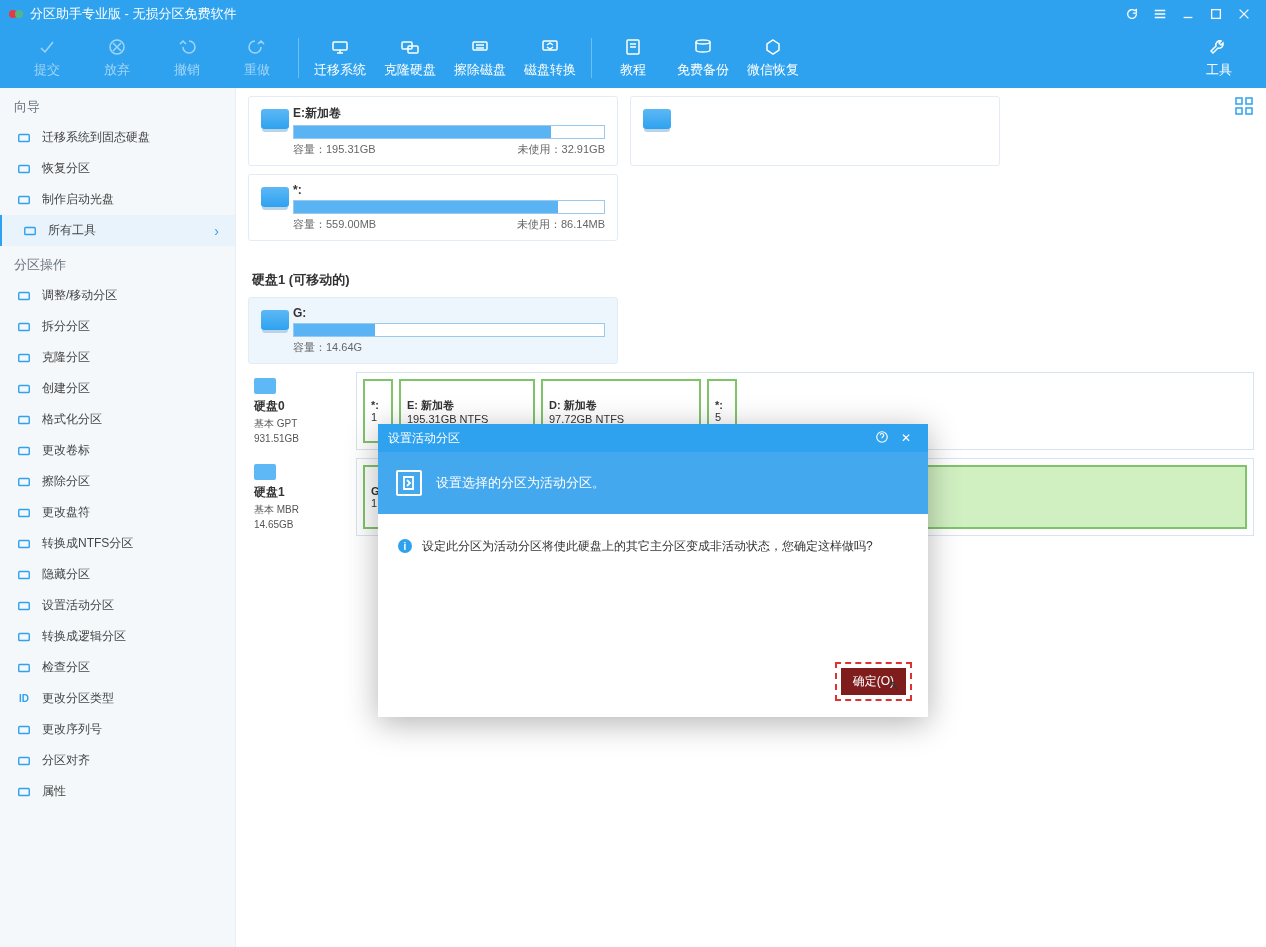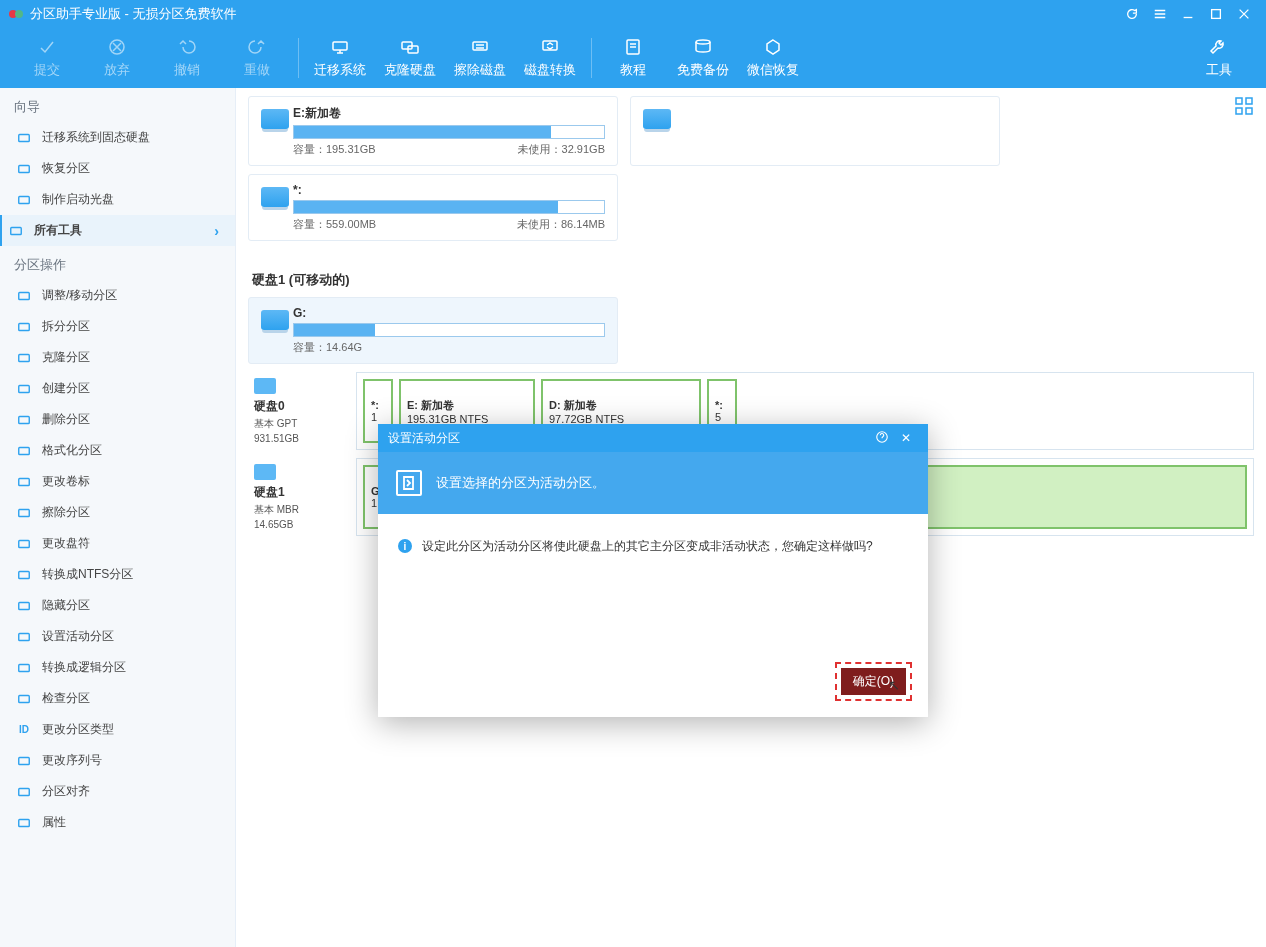--- a/index.html
+++ b/index.html
@@ -18,21 +18,21 @@
 .toolbar .tbtn.dim { opacity: 0.55; }
 .toolbar .sep { width: 1px; background: rgba(255,255,255,0.3); margin: 10px 6px; }
 .toolbar .spacer { flex: 1; }
 .toolbar svg { stroke: #fff; fill: none; stroke-width: 1.5; }
 
 
 .main { display: flex; height: calc(100% - 88px); }
 .sidebar { width: 236px; background: #f5f8fb; border-right: 1px solid #e6eef7; overflow-y: auto; }
 .sidebar .grouphdr { padding: 10px 14px 6px; color: #6a7480; font-size: 13px; }
 .sidebar .item { display: flex; align-items: center; padding: 7px 16px; gap: 10px; color: #444; cursor: pointer; }
-.sidebar .item:hover, .sidebar .item.hover { background: #e9f3fb; border-left: 2px solid #2ea2ef; padding-left: 6px; font-weight: bold; }
+.sidebar .item:hover, .sidebar .item.hover { background: #e9f3fb; border-left: 2px solid #2ea2ef; padding-left: 20px; }
 .sidebar .icn { width: 16px; height: 16px; color: #2ea2ef; display: flex; align-items: center; justify-content: center; font-weight: bold; }
 .sidebar .chev { margin-left: auto; color: #2ea2ef; font-size: 14px; }
 
 .content { flex: 1; padding: 8px 12px; overflow: auto; position: relative; }
 
 
 .volrow { display: flex; gap: 12px; margin-bottom: 8px; }
 .volcard { border: 1px solid #e3ecf5; border-radius: 3px; padding: 8px 12px; width: 370px; display: flex; gap: 4px; background: #fff; }
 .volcard.sel { background: #eef6fd; }
 .diskicon { width: 28px; height: 20px; background: linear-gradient(#5db8f5,#2ea2ef); border-radius: 3px; margin-top: 4px; position: relative; }
@@ -266,28 +266,20 @@
             </svg>
           </span>
           <span>创建分区</span>
         </div>
         <div class="item">
           <span class="icn">
             <svg width="14" height="14" viewBox="0 0 16 16" fill="none" stroke="currentColor" stroke-width="1.6">
               <rect x="2" y="4" width="12" height="8" rx="1"></rect>
             </svg>
           </span>
-          <span>删除分区</span>
-        </div>
-        <div class="item">
-          <span class="icn">
-            <svg width="14" height="14" viewBox="0 0 16 16" fill="none" stroke="currentColor" stroke-width="1.6">
-              <rect x="2" y="4" width="12" height="8" rx="1"></rect>
-            </svg>
-          </span>
           <span>格式化分区</span>
         </div>
         <div class="item">
           <span class="icn">
             <svg width="14" height="14" viewBox="0 0 16 16" fill="none" stroke="currentColor" stroke-width="1.6">
               <rect x="2" y="4" width="12" height="8" rx="1"></rect>
             </svg>
           </span>
           <span>更改卷标</span>
         </div>

